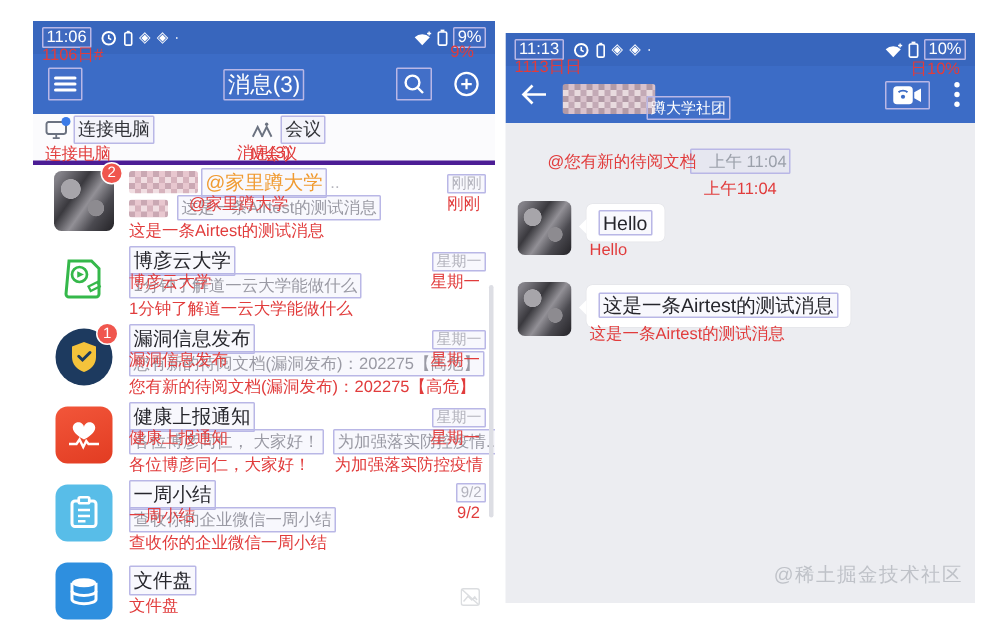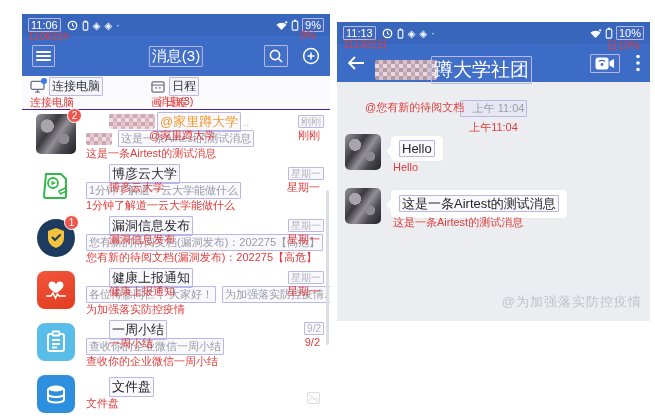--- a/index.html
+++ b/index.html
@@ -1,55 +1,55 @@
 <!DOCTYPE html>
 <html><head>
 <meta charset="utf-8">
 <style>
   html,body{margin:0;padding:0;background:#fff;}
   .canvas{position:relative;width:655px;height:419px;background:#fff;overflow:hidden;
     font-family:"Liberation Sans","DejaVu Sans",sans-serif;-webkit-font-smoothing:antialiased;}
   .phone{position:absolute;overflow:hidden;background:#fff;}
   #phone-left{left:22px;top:14px;width:308px;height:405px;}
-  #phone-right{left:337px;top:22px;width:313px;height:299px;background:#ecedf1;}
+  #phone-right{left:337px;top:22px;width:313px;height:380px;background:#ecedf1;}
 
   
   .statusbar{position:absolute;left:0;top:0;right:0;height:22px;background:#3866bd;
     display:flex;align-items:center;color:#fff;font-size:11px;padding:0 6px;box-sizing:border-box;}
   .navbar{position:absolute;left:0;right:0;top:22px;height:40px;background:#3c6cc6;
     display:flex;align-items:center;color:#fff;padding:0 10px;box-sizing:border-box;text-align:center;}
   .sb-right{margin-left:auto;display:flex;align-items:center;gap:3px;}
   .sb-icons{display:flex;align-items:center;gap:4px;margin-left:6px;color:#fff;font-size:10px;}
 
   
   .abox{border:1px solid #b9b7e6;background:rgba(150,150,230,0.07);padding:0 2px;border-radius:1px;}
   .ann{color:#e13c3c;font-size:11px;white-space:nowrap;}
   .annpos{position:absolute;}
 
   
   .shortcuts{position:absolute;left:0;right:0;top:62px;height:34px;background:#fbfbfd;
-    border-bottom:1px solid #4c1d95;display:flex;padding:2px 8px 0 8px;box-sizing:border-box;}
+    border-bottom:3px solid #4c1d95;display:flex;padding:2px 8px 0 8px;box-sizing:border-box;}
   .sc-item{position:relative;width:33.3%;display:flex;flex-direction:column;font-size:12px;color:#33343a;}
   .sc-top{display:flex;align-items:center;gap:4px;height:17px;}
   .sc-ann{font-size:11px;color:#e13c3c;margin-top:0px;}
 
   
   .row{position:absolute;left:0;right:0;height:52px;}
   .avatar{position:absolute;left:14px;top:4px;width:40px;height:40px;border-radius:5px;}
   .cat{background:
       radial-gradient(circle at 28% 30%, #a7a5aa 0 16%, rgba(0,0,0,0) 17%),
       radial-gradient(circle at 70% 62%, #8d8b90 0 14%, rgba(0,0,0,0) 15%),
       linear-gradient(125deg,#838188 8%,#3a393e 36%,#929096 55%,#4b4a50 74%,#232226 100%);}
   .badge{position:absolute;top:-6px;right:-6px;min-width:15px;height:15px;border-radius:8px;
     background:#f0564e;color:#fff;font-size:10px;display:flex;align-items:center;justify-content:center;
     border:1px solid #fff;box-sizing:border-box;padding:0 2px;}
   .sq-icon{position:absolute;left:15px;top:5px;width:38px;height:38px;border-radius:8px;
     display:flex;align-items:center;justify-content:center;}
   .rc{position:absolute;left:64px;top:3px;width:240px;}
-  .line1{position:relative;height:17px;display:flex;align-items:center;gap:2px;font-size:13px;color:#26262c;white-space:nowrap;margin-left:23px;}
+  .line1{position:relative;height:17px;display:flex;align-items:center;gap:2px;font-size:13px;color:#26262c;white-space:nowrap;}
   .tann{position:absolute;top:15px;left:0;z-index:3;}
   .line2{height:15px;display:flex;align-items:center;gap:6px;font-size:11px;color:#9a9aa4;white-space:nowrap;margin-top:1px;}
   .line3{height:14px;display:flex;gap:16px;white-space:nowrap;}
   .rtime{position:absolute;right:6px;top:5px;width:54px;text-align:right;font-size:10px;color:#b2b2bc;}
   .rtime .ann{position:absolute;top:13px;right:4px;}
   .mosaic{display:inline-block;height:15px;border-radius:2px;
     background:conic-gradient(#e8c7cf 25%,#d7b3bd 0 50%,#f1dee2 0 75%,#caa8b3 0) 0 0/8px 8px;}
   .mosaic.sm{height:12px;}
   .dots{color:#b6b6be;font-size:11px;}
 
@@ -140,32 +140,32 @@
             <svg width="15" height="13" viewBox="0 0 16 14">
                 <rect x="1" y="1.5" width="14" height="8.5" rx="1.5" fill="none" stroke="#6b7280" stroke-width="1.4"></rect>
                 <path d="M5.5 13h5M8 10v3" stroke="#6b7280" stroke-width="1.3"></path>
               </svg>
             <span style="position:absolute;right:-2px;top:-2px;width:6px;height:6px;border-radius:50%;background:#3b7be8;"></span>
           </span>
           <span class="abox">连接电脑</span>
         </span>
         <span class="sc-ann">连接电脑</span>
       </div>
-      <div class="sc-item" style="padding-left:24px;">
+      <div class="sc-item" style="padding-left:40px;">
         <span class="sc-top">
           <span>
-            <svg width="14" height="13" viewBox="0 0 15 14">
-                <rect x="1" y="2" width="13" height="11" rx="1.5" fill="none" stroke="#6b7280" stroke-width="1.4"></rect>
-                <path d="M1 5.5h13" stroke="#6b7280" stroke-width="1.2"></path>
-                <path d="M4.5 8.5h2M8.5 8.5h2" stroke="#6b7280" stroke-width="1.2"></path>
+            <svg width="16" height="12" viewBox="0 0 17 13">
+                <path d="M1.5 11 L5 4 L8.5 11" fill="none" stroke="#6b7280" stroke-width="1.4"></path>
+                <path d="M8 11 L11.5 4 L15 11" fill="none" stroke="#6b7280" stroke-width="1.4"></path>
+                <circle cx="11.5" cy="2" r="1.2" fill="#6b7280"></circle>
               </svg>
           </span>
-          <span class="abox">日程</span>
-        </span>
-        <span class="sc-ann">画 日程</span>
+          <span class="abox">会议</span>
+        </span>
+        <span class="sc-ann">M会议</span>
       </div>
     </div>
 
     <div class="row" style="top:96px;">
       <div class="avatar cat">
         <span class="badge">2</span>
       </div>
       <div class="rc">
         <div class="line1">
           <span class="mosaic" style="width:46px;"></span>
@@ -251,20 +251,21 @@
       <div class="rc">
         <div class="line1">
           <span class="abox">健康上报通知</span>
           <span class="ann tann">健康上报通知</span>
         </div>
         <div class="line2">
           <span class="abox">各位博彦同仁， 大家好！</span>
           <span class="abox">为加强落实防控疫情..</span>
         </div>
         <div class="line3">
+          <span class="ann">各位博彦同仁，大家好！</span>
           <span class="ann">为加强落实防控疫情</span>
         </div>
       </div>
       <div class="rtime">
         <span class="abox">星期一</span>
         <span class="ann">星期一</span>
       </div>
     </div>
 
     <div class="row" style="top:304px;">
@@ -354,21 +355,21 @@
     </div>
 
     <div class="navbar" style="height:38px;">
       <span>
         <svg width="18" height="16" viewBox="0 0 18 16">
             <path d="M8 2 L2 8 L8 14 M2 8 H17" fill="none" stroke="#fff" stroke-width="1.8"></path>
           </svg>
       </span>
       <span style="display:flex;align-items:flex-end;margin-left:10px;position:relative;top:3px;">
         <span class="mosaic" style="width:62px;height:20px;background:conic-gradient(#d9c2cc 25%,#c3aab6 0 50%,#e8dade 0 75%,#b29aa6 0) 0 0/8px 8px;"></span>
-        <span class="abox" style="font-size:19px;position:relative;top:4px;left:-6px;">蹲大学社团</span>
+        <span class="abox" style="font-size:10px;position:relative;top:4px;left:-6px;">蹲大学社团</span>
       </span>
       <span class="ann annpos" style="left:28px;top:56px;z-index:6;">@您有新的待阅文档</span>
       <span style="margin-left:auto;display:flex;align-items:center;gap:16px;">
         <span class="abox" style="padding:2px 4px;">
           <svg width="20" height="13" viewBox="0 0 20 13">
               <rect x="0.5" y="0.5" width="13" height="12" rx="2.5" fill="#fff"></rect>
               <path d="M14.5 4.5 L19 2 V11 L14.5 8.5 Z" fill="#fff"></path>
               <path d="M4 4.5 C5.5 3 8.5 3 10 4.5" fill="none" stroke="#3c6cc6" stroke-width="1.2"></path>
               <circle cx="7" cy="7.5" r="1.4" fill="#3c6cc6"></circle>
             </svg>
@@ -397,16 +398,16 @@
     </div>
 
     <div class="msg" style="top:166px;height:56px;">
       <div class="avatar cat"></div>
       <div class="bubble">
         <span class="abox">这是一条Airtest的测试消息</span>
       </div>
       <span class="ann mann">这是一条Airtest的测试消息</span>
     </div>
 
-    <div class="watermark">@为加强落实防控疫情</div>
+    <div class="watermark">@稀土掘金技术社区</div>
   </div>
 
 </div>
 
 </body></html>

